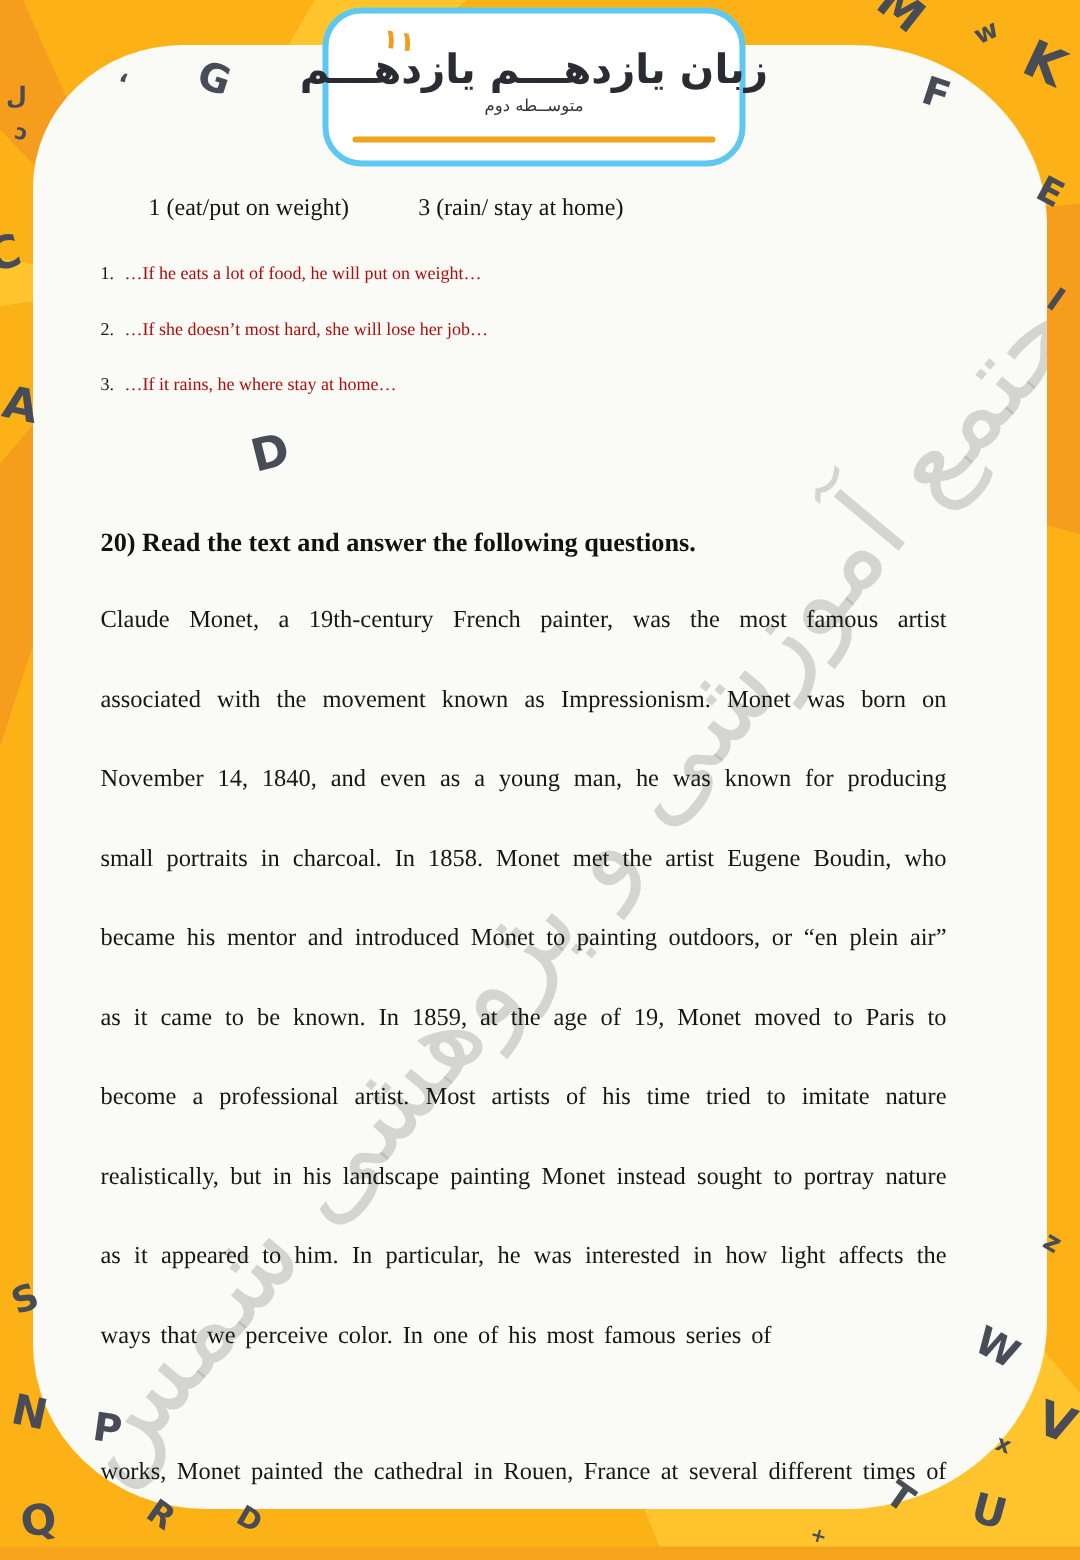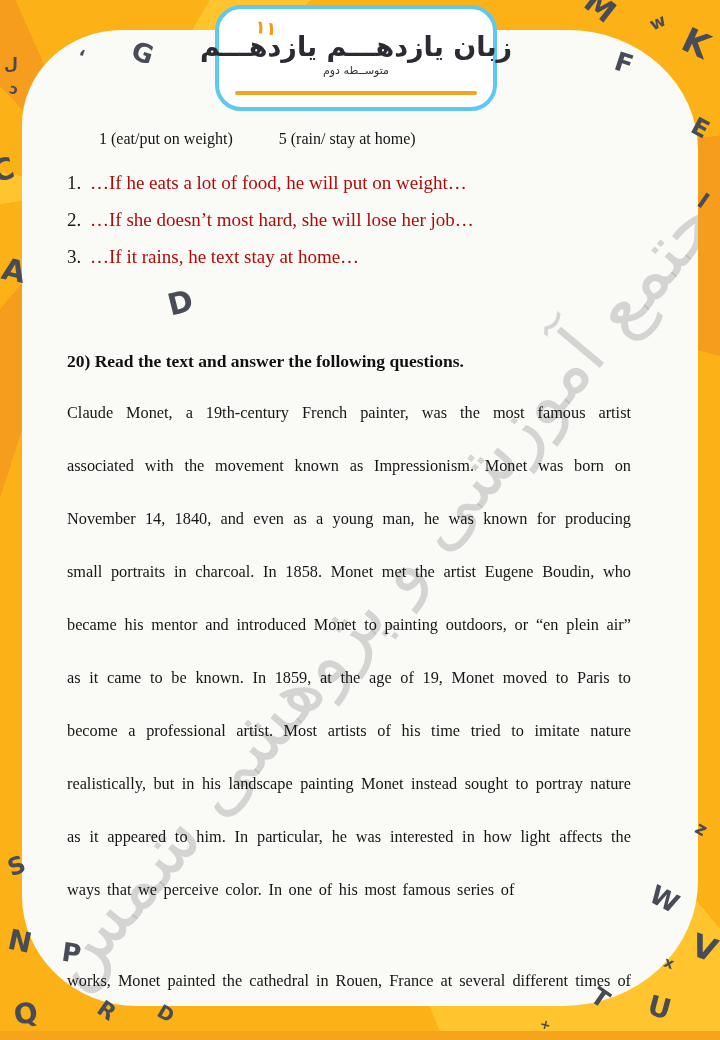--- a/index.html
+++ b/index.html
@@ -59,21 +59,21 @@
     background:#f0a61c; border-radius:2px;
   }
 
   .content { position:absolute; left:45px; width:564px; top:100px; z-index:2; color:#151515; }
 
   .prompts { display:flex; font-size:16px; margin-bottom:24px; white-space:nowrap; }
   .prompts span:nth-child(1){ margin-left:32px; }
   .prompts span:nth-child(2){ margin-left:46px; }
   .prompts span:nth-child(3){ margin-left:14px; }
 
-  .answer { font-size:19px; margin-bottom:16px; line-height:21px;font-family:Liberation Serif, serif; }
+  .answer { font-size:12px; margin-bottom:16px; line-height:21px;font-family:Liberation Serif, serif; }
   .answer .num { color:#1a1a1a; margin-right:4px; }
   .answer .red { color:#b00b0b; }
 
   .reading-heading { margin-top:84px; font-size:17.5px; font-weight:bold; color:#111; }
 
   .para {
     margin-top:14px; font-size:16.3px; line-height:53px;
     text-align:justify; text-align-last:left; word-spacing:2.5px; color:#161616;
   }
   .para + .para { margin-top:38px; }
@@ -115,34 +115,34 @@
       <span class="bletter" style="left: 648px; top: 994px; font-size: 28px; transform: rotate(15deg);">U</span>
     </div>
 
   <div class="page">
     <div class="watermark">مجتمع آموزشی و پژوهشی شمس</div>
 
     <div class="content">
 
       <div class="prompts">
         <span>1 (eat/put on weight)</span>
-        <span>5 (rain/ stay at home)</span>
+        <span>3 (rain/ stay at home)</span>
       </div>
 
       <div class="answer">
         <span class="num">1.</span>
         <span class="red">…If he eats a lot of food, he will put on weight…</span>
       </div>
       <div class="answer">
         <span class="num">2.</span>
         <span class="red">…If she doesn’t most hard, she will lose her job…</span>
       </div>
       <div class="answer">
         <span class="num">3.</span>
-        <span class="red">…If it rains, he text stay at home…</span>
+        <span class="red">…If it rains, he where stay at home…</span>
       </div>
 
       <div class="reading-heading">20) Read the text and answer the following questions.</div>
 
       <div class="para">Claude Monet, a 19th-century French painter, was the most famous artist associated with the movement known as Impressionism. Monet was born on November 14, 1840, and even as a young man, he was known for producing small portraits in charcoal. In 1858. Monet met the artist Eugene Boudin, who became his mentor and introduced Monet to painting outdoors, or “en plein air” as it came to be known. In 1859, at the age of 19, Monet moved to Paris to become a professional artist. Most artists of his time tried to imitate nature realistically, but in his landscape painting Monet instead sought to portray nature as it appeared to him. In particular, he was interested in how light affects the ways that we perceive color. In one of his most famous series of</div>
       <div class="para">works, Monet painted the cathedral in Rouen, France at several different times of day, showing how changes in natural light make the cathedral appear to change color. In 1883, Monet moved to a small French town called Giverny, where he built an elaborate garden. This garden, in particular its water lily ponds, became the chief subject of Monet’s later paintings. Monet’s paintings of water lilies were extremely</div>
 
     </div>
   </div>
 

